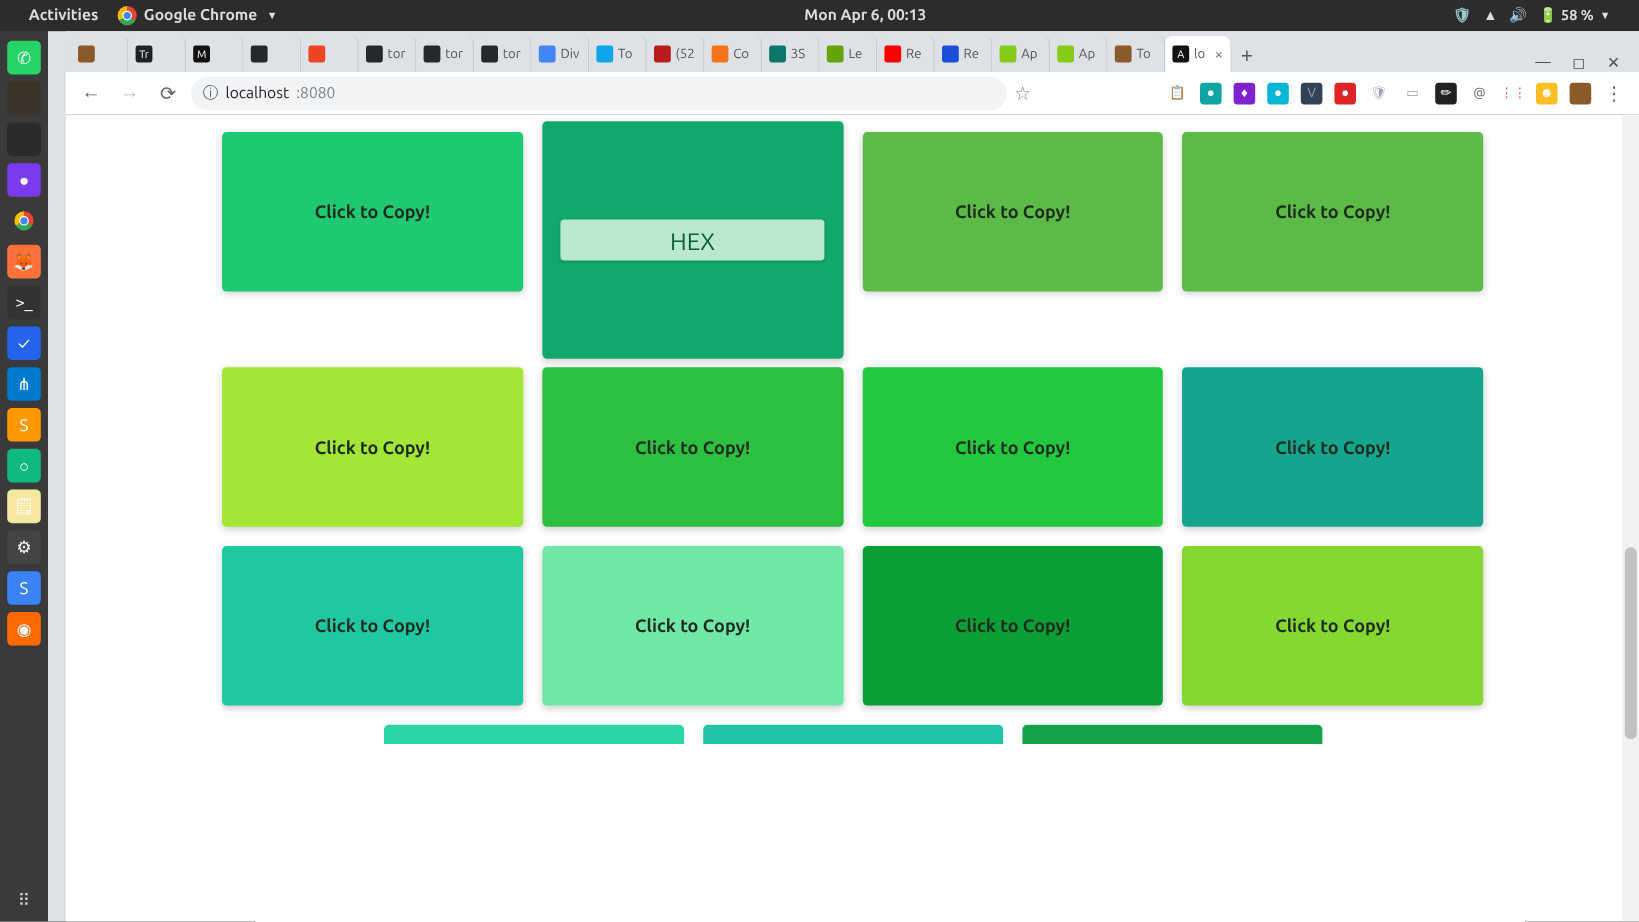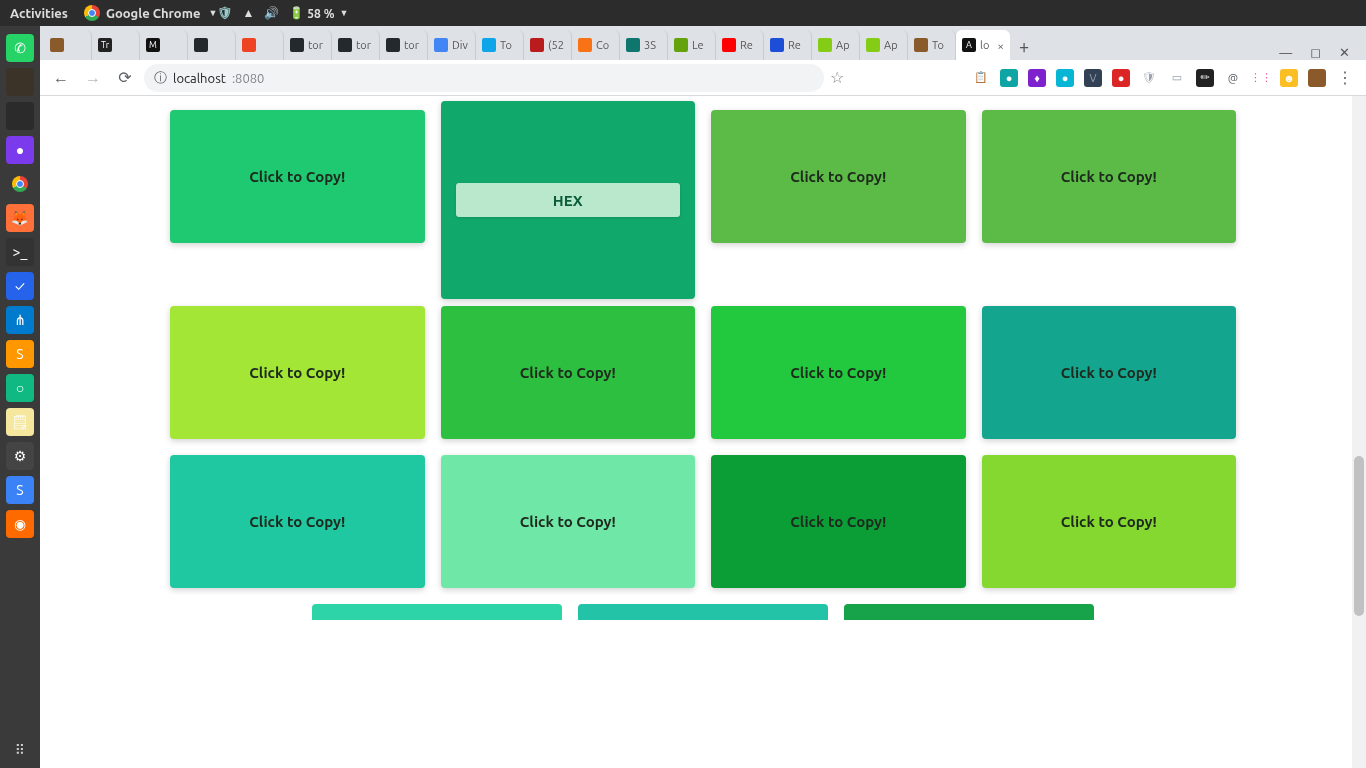--- a/index.html
+++ b/index.html
@@ -1,33 +1,33 @@
 <!DOCTYPE html>
 <html><head>
 <meta charset="utf-8">
 <style>
 * { margin: 0; padding: 0; box-sizing: border-box; font-family: Ubuntu, -apple-system, sans-serif; }
 body { width: 1366px; height: 768px; overflow: hidden; background: #2c2c2c; display: flex; flex-direction: column; }
 
 
-.gnome-bar { height: 26px; background: #2c2c2c; color: #ddd; display: flex; align-items: center; padding: 0 10px; font-size: 13px; font-weight: 600; }
+.gnome-bar { height: 26px; background: #2c2c2c; color: #ddd; display: flex; align-items: center; padding: 0 24px; font-size: 13px; font-weight: 600; }
 .gnome-left { display: flex; align-items: center; gap: 16px; }
 .gnome-center { flex: 1; text-align: center; }
 .gnome-right { display: flex; align-items: center; gap: 10px; font-size: 12px; }
 .chrome-logo { width: 16px; height: 16px; border-radius: 50%; background: conic-gradient(#ea4335 0 120deg,#34a853 120deg 240deg,#fbbc05 240deg 360deg); position: relative; }
 .chrome-logo::after { content:""; position:absolute; inset:4px; border-radius:50%; background:#4285f4; border:1.5px solid #fff; }
 .dropdown-tri { font-size: 9px; margin-left: 2px; }
 
 
 .body-row { flex: 1; display: flex; }
 .launcher { width: 40px; background: #3a3a3a; display: flex; flex-direction: column; align-items: center; padding-top: 8px; gap: 6px; }
 .launcher-icon { width: 28px; height: 28px; border-radius: 4px; display: flex; align-items: center; justify-content: center; font-size: 14px; }
 .apps-grid { margin-top: auto; margin-bottom: 10px; color:#ccc; font-size:14px; }
 
-.chrome-window { flex: 1; background: #dee1e6; display: flex; flex-direction: column; }
+.chrome-window { flex: 1; background: #dee1e6; display: flex; flex-direction: column; padding-left: 15px; }
 
 
 .tab-strip { height: 34px; background: #dee1e6; display: flex; align-items: flex-end; padding: 0 4px; }
 .tab { height: 30px; min-width: 48px; max-width: 62px; background: #dee1e6; border-radius: 6px 6px 0 0; display: flex; align-items: center; padding: 0 6px; font-size: 11px; color: #555; overflow: hidden; white-space: nowrap; gap: 4px; border-right: 1px solid #c8cbd0; }
 .tab.active { background: #fff; border-right: none; }
 .tab-favicon { width: 14px; height: 14px; border-radius: 2px; flex-shrink: 0; }
 .tab-close { margin-left: 4px; color: #666; font-size: 12px; }
 .new-tab { width: 28px; height: 28px; display:flex; align-items:center; justify-content:center; color:#555; font-size:18px; }
 .window-controls { margin-left: auto; display: flex; gap: 18px; padding: 0 12px; color: #555; font-size: 13px; }
 
@@ -53,39 +53,40 @@
 .roller-icon { width: 18px; height: 18px; position: relative; }
 .roller-icon svg { width: 18px; height: 18px; }
 .eye-button { margin-left: auto; width: 34px; height: 34px; border-radius: 50%; background: #111; display:flex; align-items:center; justify-content:center; }
 
 
 .grid-wrap { padding: 14px 130px 0 130px; }
 .grid { display: grid; grid-template-columns: repeat(4, 1fr); gap: 16px; }
 .swatch { height: 133px; border-radius: 4px; box-shadow: 0 2px 6px rgba(0,0,0,.18); display:flex; align-items:center; justify-content:center; font-weight: 700; font-size: 15px; color: #1d2a1d; position: relative; }
 .swatch.hovered { height: 198px; margin-top: -9px; margin-bottom: -9px; }
 .swatch-overlay { position: absolute; inset: 0; display: flex; flex-direction: column; align-items: center; justify-content: center; gap: 14px; }
-.copy-btn { width: 88%; height: 34px; border-radius: 3px; display:flex; align-items:center; justify-content:center; font-weight:700; font-size:15px; box-shadow: 0 1px 3px rgba(0,0,0,.15); }
+.copy-btn { width: 88%; height: 34px; border-radius: 3px; display:flex; align-items:center; justify-content:center; font-weight:400; font-size:20px; box-shadow: 0 1px 3px rgba(0,0,0,.15); }
 .copy-btn.hex { background: #b9e8cc; color: #0a5c3a; }
 .copy-btn.rgb { background: #f6f5c9; color: #88701f; }
 
 .row-extra { display: flex; gap: 16px; justify-content: center; padding: 16px 130px 0 130px; }
 .swatch-small { height: 16px; flex:1; border-radius: 4px 4px 0 0; max-width: 250px; }
 </style>
 </head>
 <body>
 
 <div class="gnome-bar">
   <div class="gnome-left">
     <span>Activities</span>
     <span style="display:flex;align-items:center;gap:6px">
       <span class="chrome-logo"></span>
       <span>Google Chrome</span>
       <span class="dropdown-tri">▼</span>
     </span>
   </div>
+  <div class="gnome-center">Mon Apr  6, 00:13</div>
   <div class="gnome-right">
     <span style="color:#9cc">🛡</span>
     <span>▲</span>
     <span>🔊</span>
     <span style="display:flex;align-items:center;gap:3px">
       <span>🔋</span>
       <span>58 %</span>
       <span class="dropdown-tri">▼</span>
     </span>
   </div>

